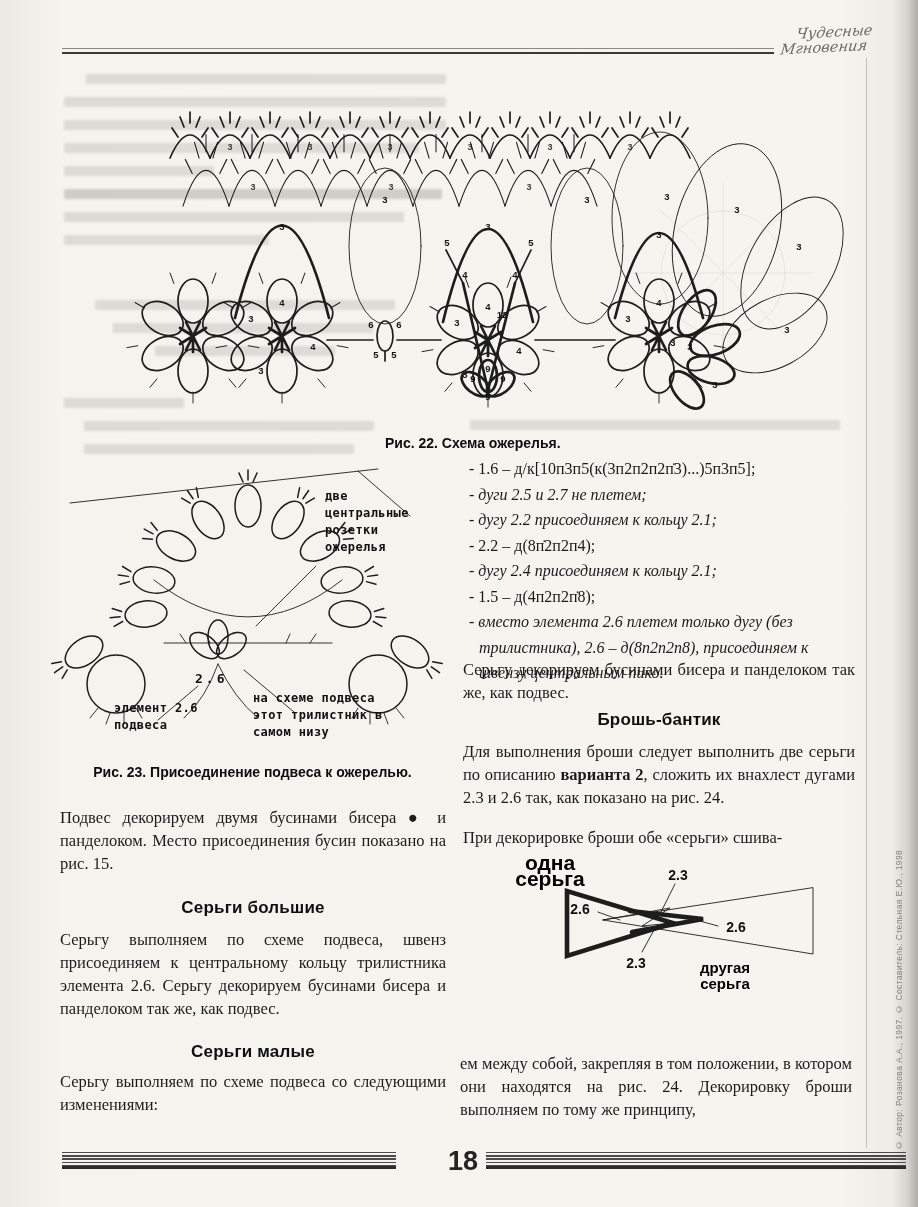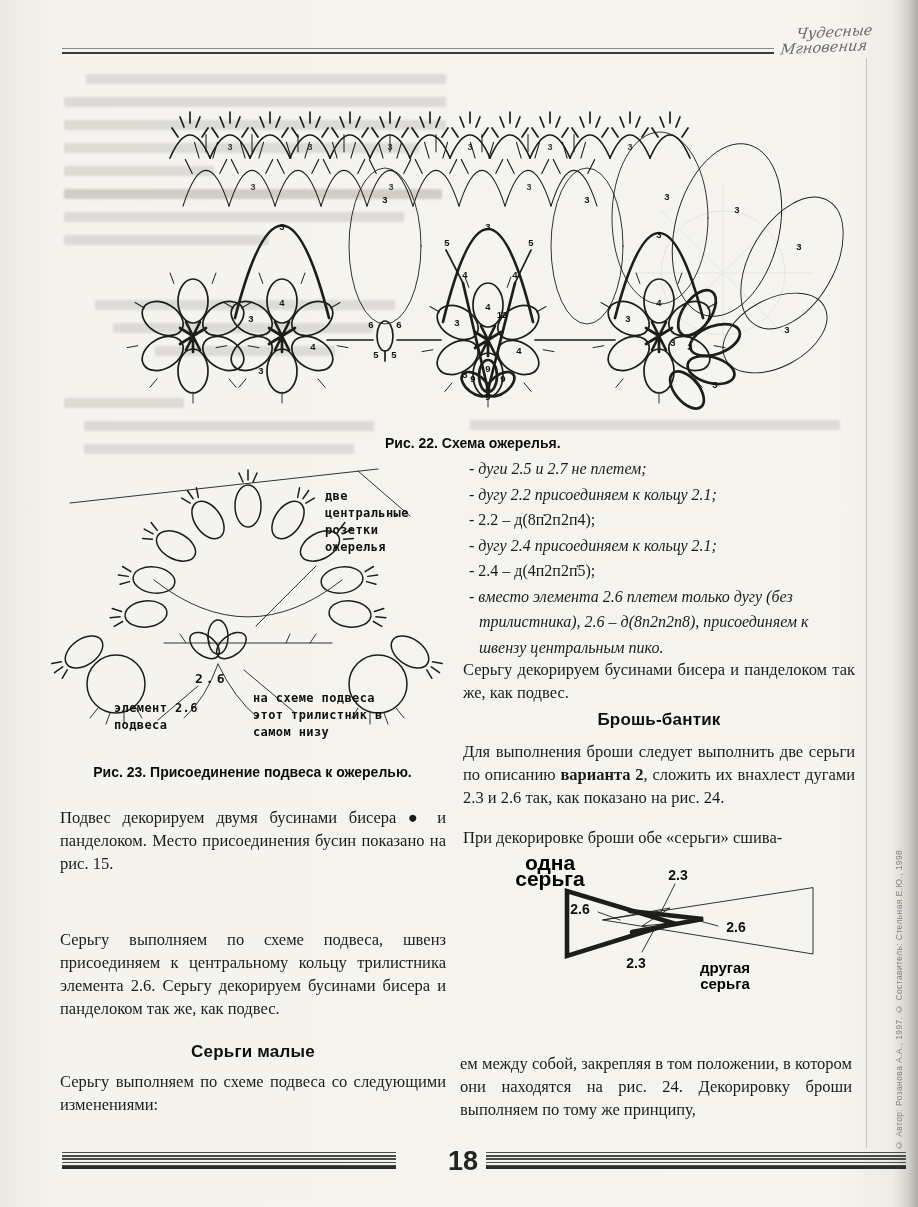--- a/index.html
+++ b/index.html
@@ -310,30 +310,32 @@
 ожерелья</div>
   <div class="abs mono" style="left:195px;top:670px;font-size:13px;letter-spacing:3px;">2.6</div>
   <div class="abs mono pre" style="left:114px;top:700px;">элемент 2.6
 подвеса</div>
   <div class="abs mono pre" style="left:253px;top:690px;">на схеме подвеса
 этот трилистник в
 самом низу</div>
   <div class="abs sansb cap" style="left:60px;top:764px;width:385px;text-align:center;">Рис. 23. Присоединение подвеса к ожерелью.</div>
 
   <div class="abs serif" style="left:60px;top:806px;width:386px;">Подвес декорируем двумя бусинами бисера ● и панделоком. Место присоединения бусин показано на рис. 15.</div>
+  <div class="abs sansb h" style="left:60px;top:898px;width:386px;">Серьги большие</div>
   <div class="abs serif" style="left:60px;top:928px;width:386px;">Серьгу выполняем по схеме подвеса, швенз присоединяем к центральному кольцу трилистника элемента 2.6. Серьгу декорируем бусинами бисера и панделоком так же, как подвес.</div>
   <div class="abs serif" style="left:60px;top:1070px;width:386px;">Серьгу выполняем по схеме подвеса со следующими изменениями:</div>
   <div class="abs sansb h" style="left:60px;top:1042px;width:386px;">Серьги малые</div>
 
   <ul class="abs ins" style="left:463px;top:456px;width:392px;">
+    <li class="frm">- 1.6 – д/к[10п3п5(к(3п2п2п2п̇3)...)5п3п5];</li>
     <li>- дуги 2.5 и 2.7 не плетем;</li>
     <li>- дугу 2.2 присоединяем к кольцу 2.1;</li>
     <li class="frm">- 2.2 – д(8п̇2п2п4);</li>
     <li>- дугу 2.4 присоединяем к кольцу 2.1;</li>
-    <li class="frm">- 2.4 – д(4п2п2п̇5);</li>
+    <li class="frm">- 1.5 – д(4п2п2п̇8);</li>
     <li>- вместо элемента 2.6 плетем только дугу (без трилистника), 2.6 – д(8п2п2п8), присоединяем к швензу центральным пико.</li>
   </ul>
   <div class="abs sansb h" style="left:463px;top:710px;width:392px;">Брошь-бантик</div>
   <div class="abs serif" style="left:463px;top:658px;width:392px;">Серьгу декорируем бусинами бисера и панделоком так же, как подвес.</div>
   <div class="abs serif" style="left:463px;top:740px;width:392px;">
     <span>Для выполнения броши следует выполнить две серьги по описанию </span><b>варианта 2</b><span>, сложить их внахлест дугами 2.3 и 2.6 так, как показано на рис. 24.</span>
   </div>
   <div class="abs serif" style="left:463px;top:826px;width:392px;">При декорировке броши обе «серьги» сшива-</div>
 
   <div class="abs sansb pre" style="left:510px;top:855px;font-size:21px;line-height:16px;text-align:center;width:80px;">одна

